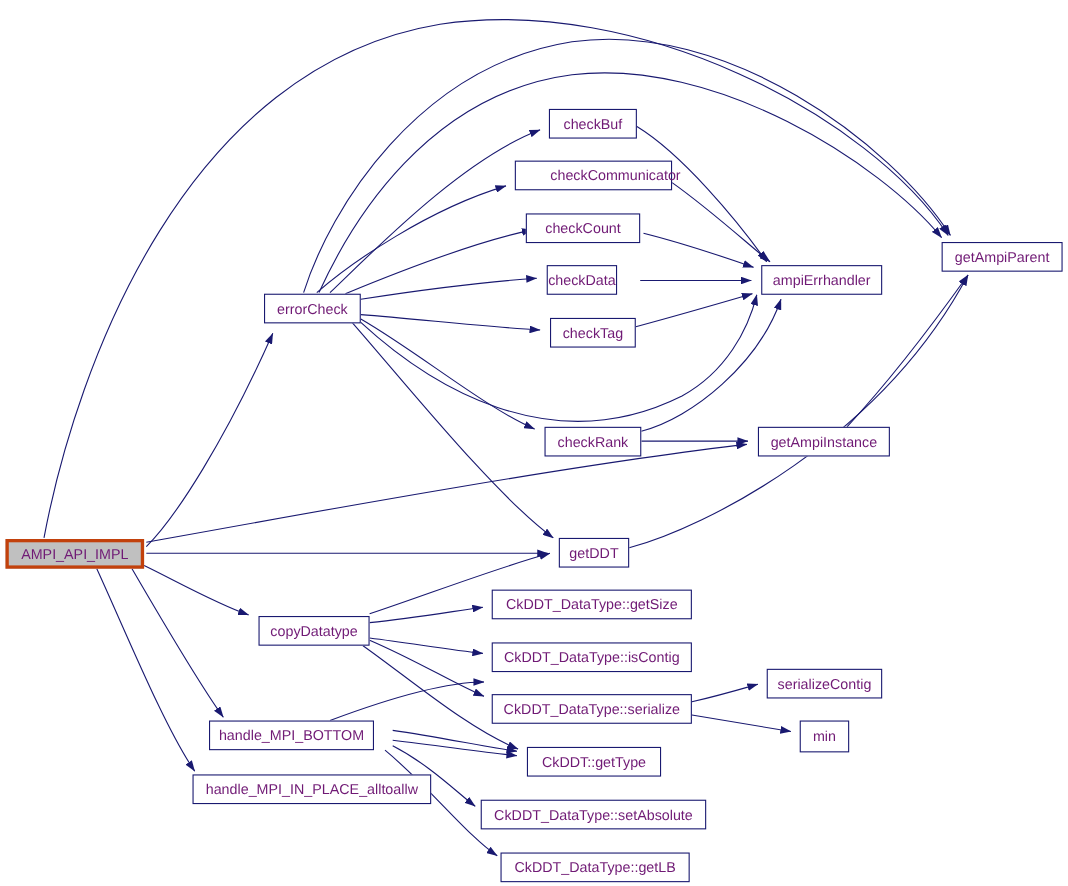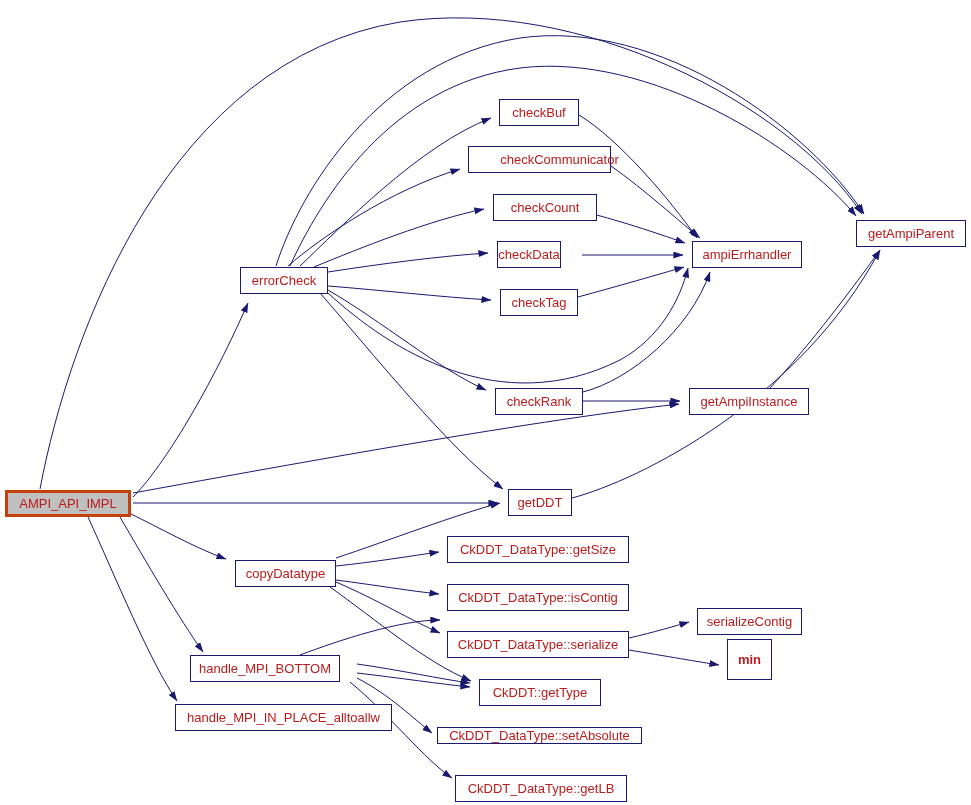--- a/index.html
+++ b/index.html
@@ -24,21 +24,21 @@
     pointer-events: none;
   }
   .node {
     position: absolute;
     box-sizing: border-box;
     display: flex;
     align-items: center;
     justify-content: center;
     background: #ffffff;
     border: 1px solid #191970;
-    color: #b91c1c;
+    color: #701a75;
     font-size: 13px;
     line-height: 1;
     white-space: nowrap;
     letter-spacing: 0px;
   }
   .node.current {
     background: #c0c0c0;
     border: 3px solid #c2410c;
   }
   .node-label {
@@ -103,21 +103,21 @@
       </div>
       <div class="node" style="left: 240px; top: 267px; width: 88px; height: 27px;">
         <span class="node-label">errorCheck</span>
       </div>
       <div class="node" style="left: 499px; top: 99px; width: 80px; height: 27px;">
         <span class="node-label">checkBuf</span>
       </div>
       <div class="node" style="left: 468px; top: 146px; width: 143px; height: 27px; padding-left: 40px;">
         <span class="node-label">checkCommunicator</span>
       </div>
-      <div class="node" style="left: 493px; top: 194px; width: 104px; height: 27px;">
+      <div class="node" style="left: 478px; top: 194px; width: 104px; height: 27px;">
         <span class="node-label">checkCount</span>
       </div>
       <div class="node" style="left: 497px; top: 241px; width: 64px; height: 27px;">
         <span class="node-label">checkData</span>
       </div>
       <div class="node" style="left: 500px; top: 289px; width: 78px; height: 27px;">
         <span class="node-label">checkTag</span>
       </div>
       <div class="node" style="left: 495px; top: 388px; width: 88px; height: 27px;">
         <span class="node-label">checkRank</span>
@@ -142,32 +142,32 @@
       </div>
       <div class="node" style="left: 447px; top: 584px; width: 182px; height: 27px;">
         <span class="node-label">CkDDT_DataType::isContig</span>
       </div>
       <div class="node" style="left: 447px; top: 631px; width: 182px; height: 27px;">
         <span class="node-label">CkDDT_DataType::serialize</span>
       </div>
       <div class="node" style="left: 697px; top: 608px; width: 105px; height: 27px;">
         <span class="node-label">serializeContig</span>
       </div>
-      <div class="node" style="left: 727px; top: 639px; width: 45px; height: 41px; font-weight: bold;">
+      <div class="node" style="left: 727px; top: 655px; width: 45px; height: 29px;">
         <span class="node-label">min</span>
       </div>
       <div class="node" style="left: 190px; top: 655px; width: 150px; height: 27px;">
         <span class="node-label">handle_MPI_BOTTOM</span>
       </div>
       <div class="node" style="left: 479px; top: 679px; width: 122px; height: 27px;">
         <span class="node-label">CkDDT::getType</span>
       </div>
       <div class="node" style="left: 175px; top: 704px; width: 217px; height: 27px;">
         <span class="node-label">handle_MPI_IN_PLACE_alltoallw</span>
       </div>
-      <div class="node" style="left: 437px; top: 727px; width: 205px; height: 17px;">
+      <div class="node" style="left: 437px; top: 727px; width: 205px; height: 27px;">
         <span class="node-label">CkDDT_DataType::setAbsolute</span>
       </div>
       <div class="node" style="left: 455px; top: 775px; width: 172px; height: 27px;">
         <span class="node-label">CkDDT_DataType::getLB</span>
       </div>
     </div>
 </div>
 
 </body></html>

